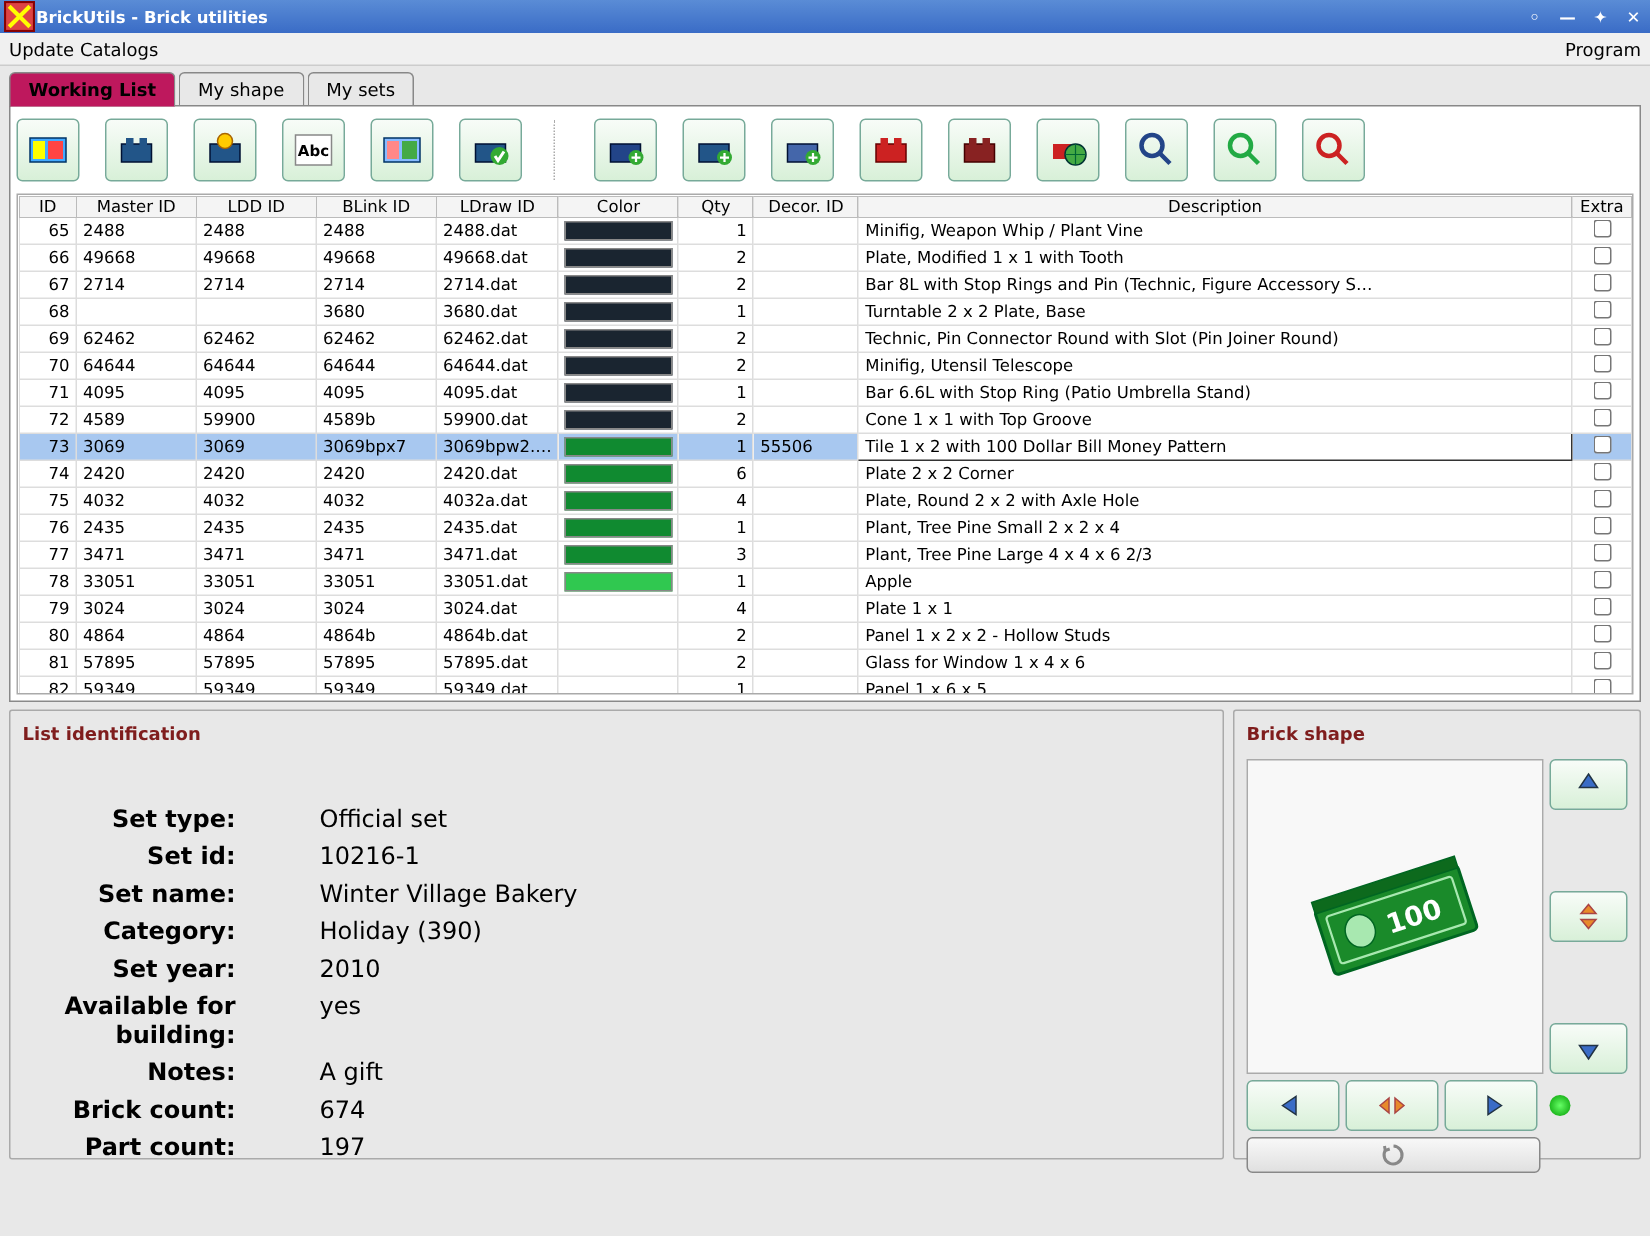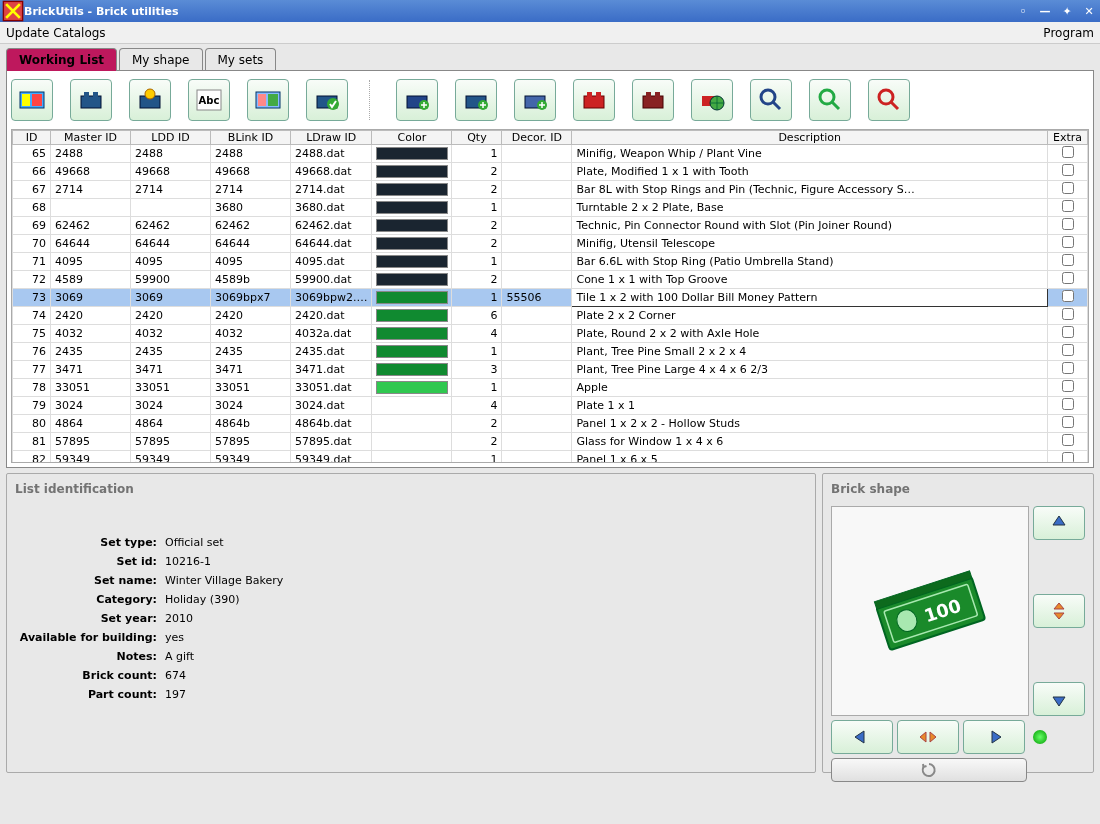--- a/index.html
+++ b/index.html
@@ -35,24 +35,24 @@
 td.qty { text-align: right; width: 50px; }
 td.decor { width: 70px; }
 td.desc { max-width: 360px; }
 td.extra { text-align: center; width: 40px; }
 tr.selected td { background: #a8c8f0; }
 tr.selected td.desc { border: 1px solid #333; background: #fff; }
 input[type=checkbox] { width: 12px; height: 12px; }
 
 .bottom { display: flex; margin: 4px 6px; gap: 6px; }
 .fieldset { border: 1px solid #aaa; padding: 8px; border-radius: 2px; }
-.fieldset .legend { font-weight: bold; margin-bottom: 10px; font-size: 12px; color: #737373; }
+.fieldset .legend { font-weight: bold; margin-bottom: 10px; font-size: 12px; color: #7f1d1d; }
 .list-id { flex: 1; height: 300px; }
 .list-id .rows { margin-top: 40px; }
-.list-id .row { display: flex; margin-bottom: 6px; font-size: 11px; }
+.list-id .row { display: flex; margin-bottom: 6px; font-size: 16px; gap: 48px; }
 .list-id .row .lbl { width: 150px; text-align: right; font-weight: bold; padding-right: 8px; }
 .brick-shape { width: 272px; height: 300px; }
 .shape-area { display: flex; gap: 4px; }
 .shape-preview { width: 200px; height: 210px; border: 1px solid #aaa; background: #f8f8f8; display: flex; align-items: center; justify-content: center; }
 .shape-side { display: flex; flex-direction: column; justify-content: space-between; height: 210px; }
 .nav-btn { width: 52px; height: 34px; border: 1px solid #7a9; border-radius: 4px; background: linear-gradient(#f8fcf8, #d8f0d8); display: flex; align-items: center; justify-content: center; cursor: pointer; }
 .nav-btn.wide { width: 62px; }
 .nav-row { display: flex; gap: 4px; margin-top: 4px; align-items: center; justify-content: flex-start; }
 .refresh-btn { width: 196px; height: 24px; margin-top: 4px; border: 1px solid #888; border-radius: 4px; background: linear-gradient(#f8f8f8, #e0e0e0); display: flex; align-items: center; justify-content: center; cursor: pointer; }
 .status-dot { width: 14px; height: 14px; border-radius: 50%; background: radial-gradient(#6f6, #090); margin-left: 4px; }

